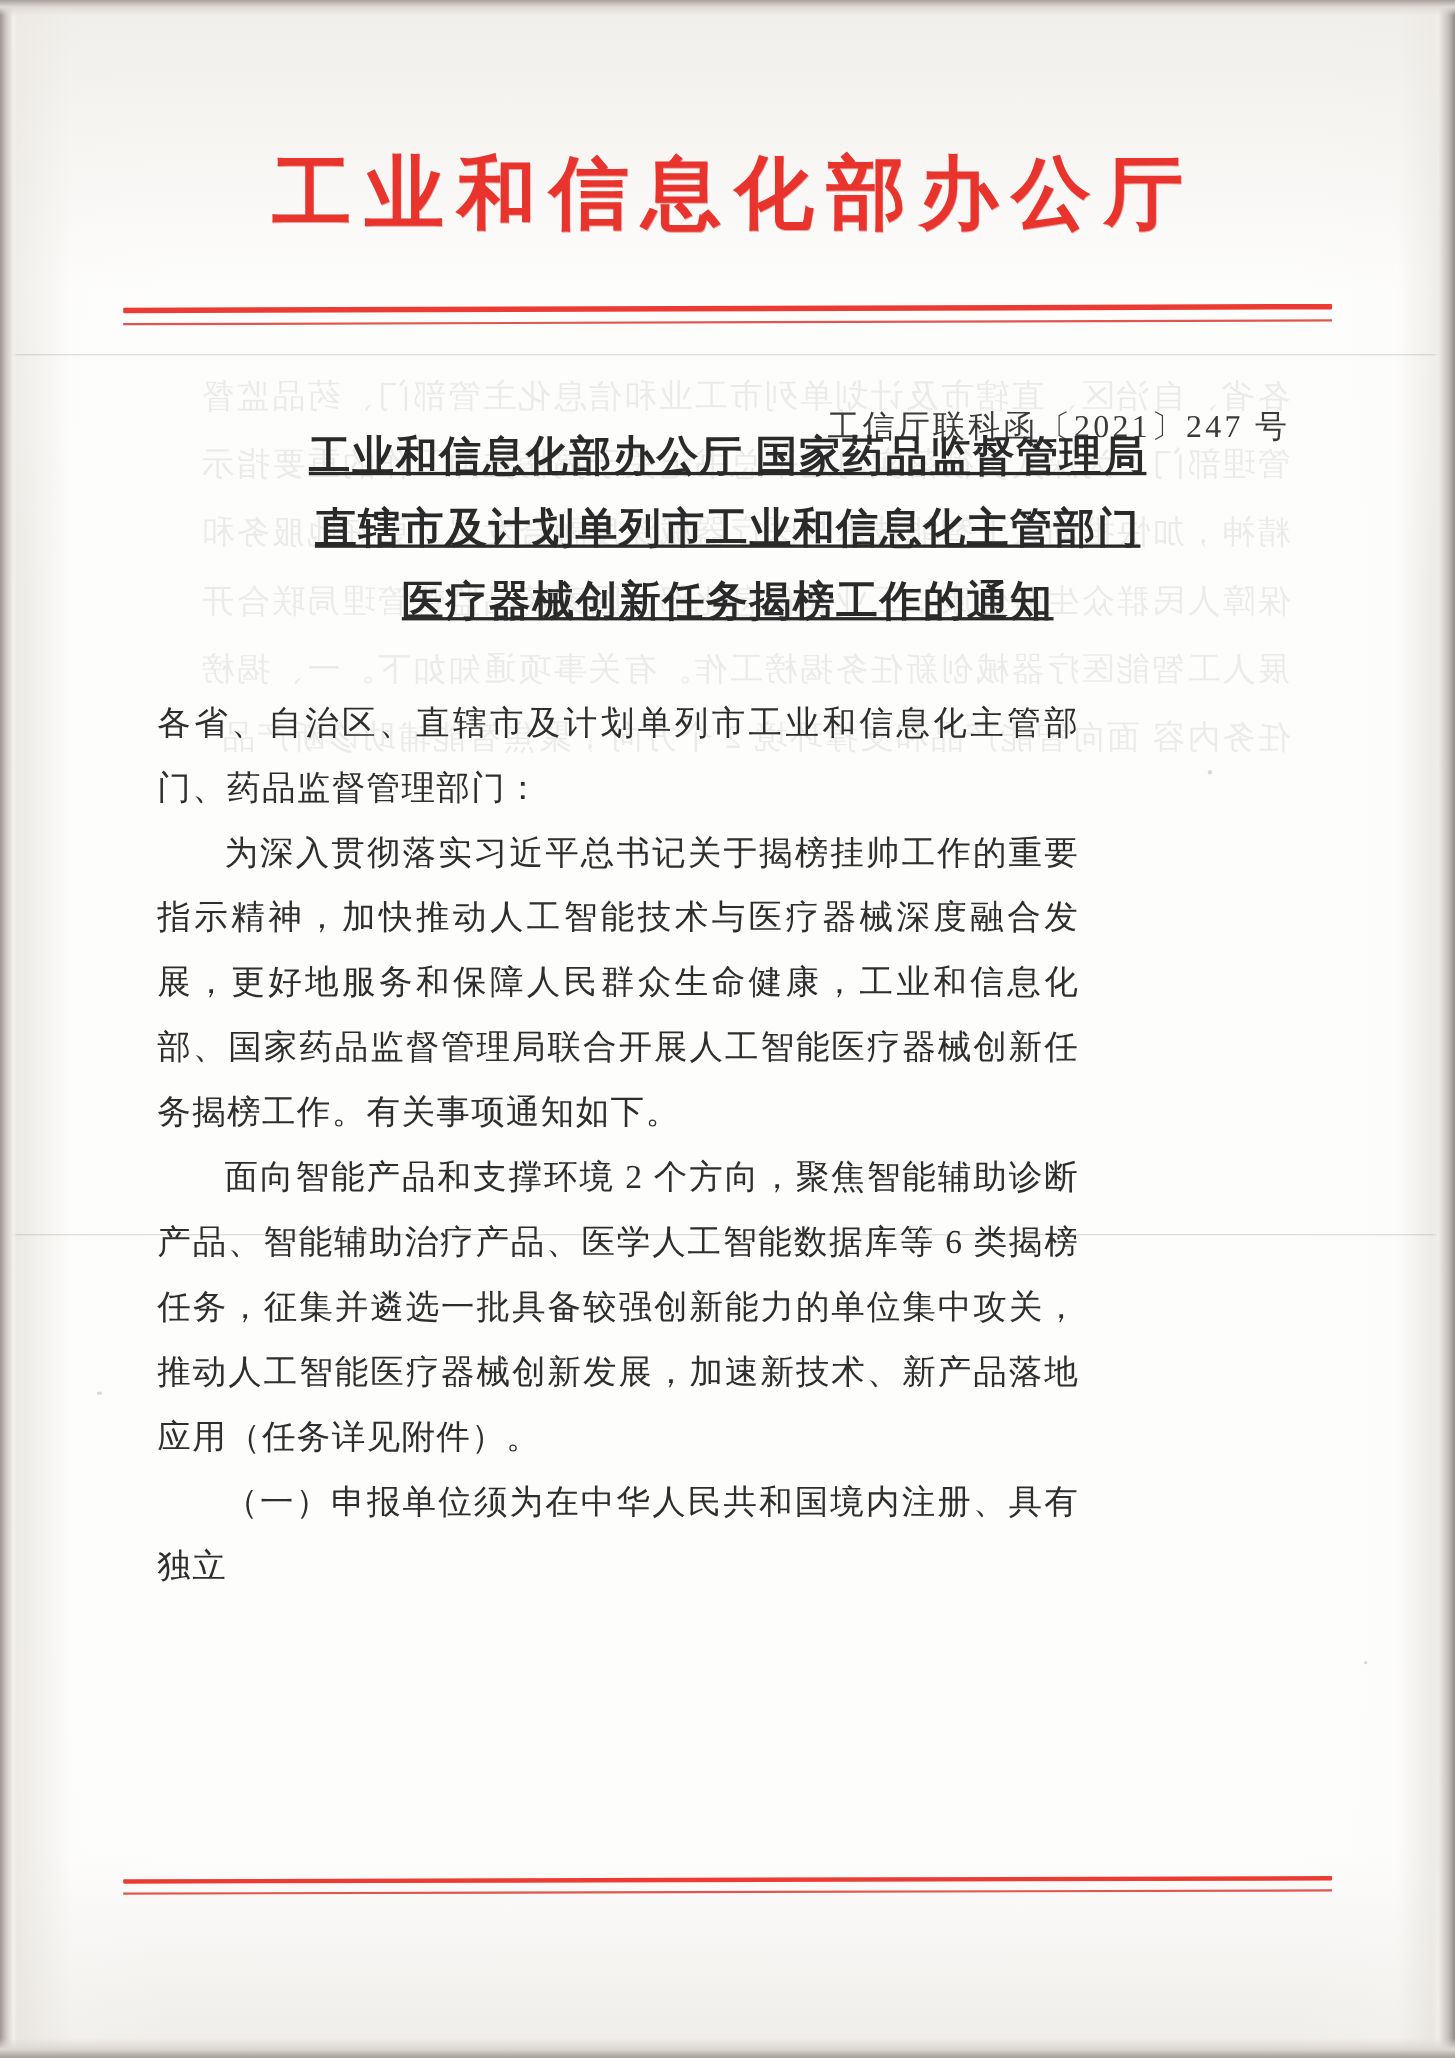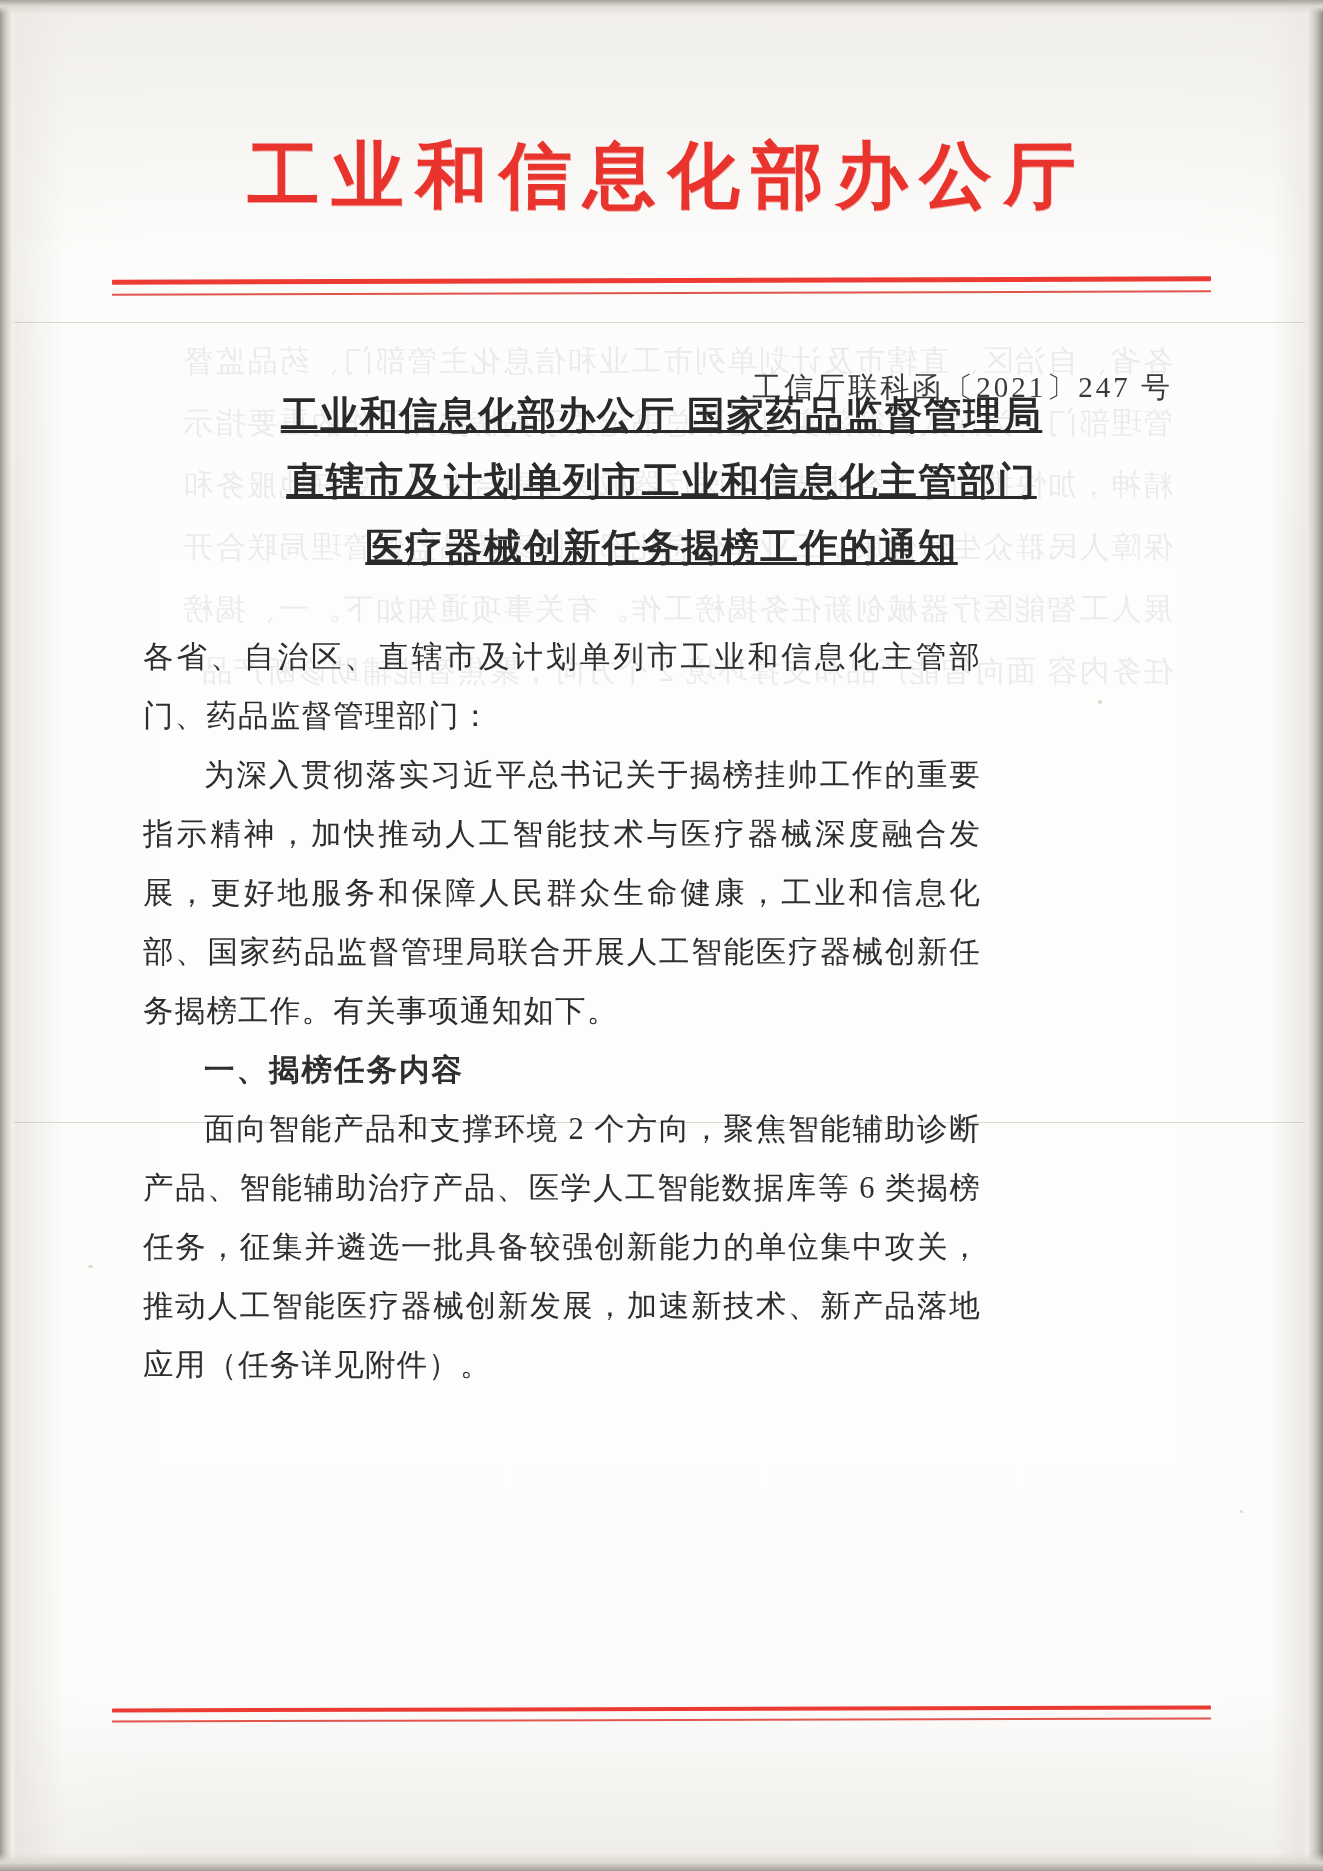--- a/index.html
+++ b/index.html
@@ -233,22 +233,22 @@
 
     <div class="doc-title">
       <div class="tline">工业和信息化部办公厅 国家药品监督管理局</div>
       <div class="tline">直辖市及计划单列市工业和信息化主管部门</div>
       <div class="tline">医疗器械创新任务揭榜工作的通知</div>
     </div>
 
     <div class="body-block">
       <p class="para">各省、自治区、直辖市及计划单列市工业和信息化主管部门、药品监督管理部门：</p>
       <p class="para indent">为深入贯彻落实习近平总书记关于揭榜挂帅工作的重要指示精神，加快推动人工智能技术与医疗器械深度融合发展，更好地服务和保障人民群众生命健康，工业和信息化部、国家药品监督管理局联合开展人工智能医疗器械创新任务揭榜工作。有关事项通知如下。</p>
-      <p class="para heading">一、揭榜任务内容</p>
       <p class="para indent">面向智能产品和支撑环境 2 个方向，聚焦智能辅助诊断产品、智能辅助治疗产品、医学人工智能数据库等 6 类揭榜任务，征集并遴选一批具备较强创新能力的单位集中攻关，推动人工智能医疗器械创新发展，加速新技术、新产品落地应用（任务详见附件）。</p>
+      <p class="para indent">（一）申报单位须为在中华人民共和国境内注册、具有独立</p>
     </div>
 
     <div class="footer-rules">
       <div class="rule-thick"></div>
       <div class="rule-thin"></div>
     </div>
 
   </div>
 
   <div class="scan-edge-left"></div>

